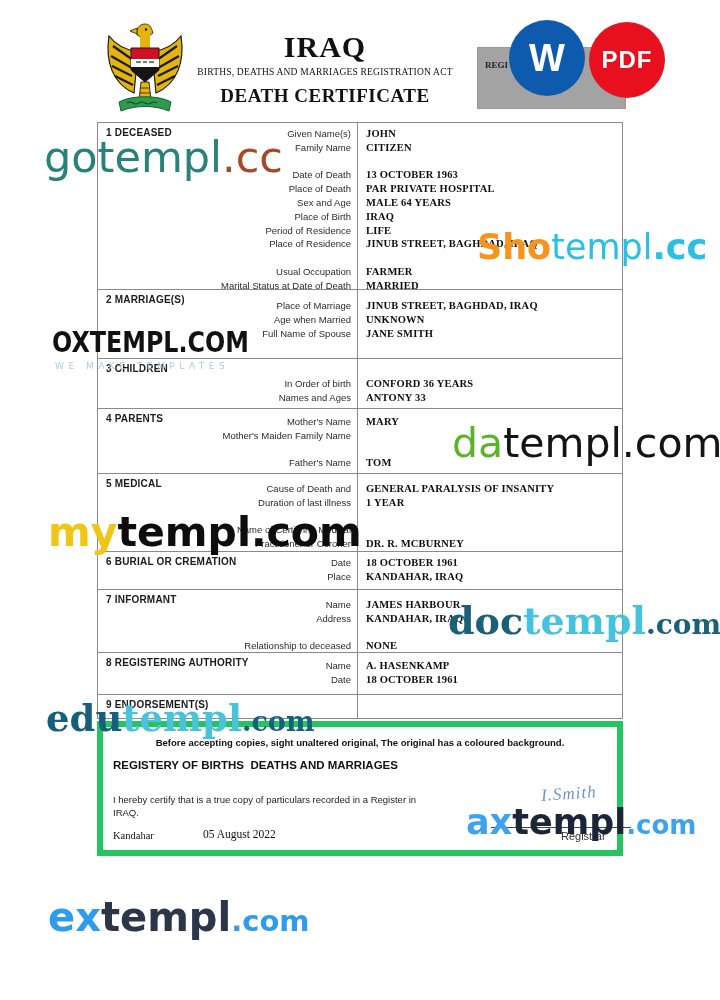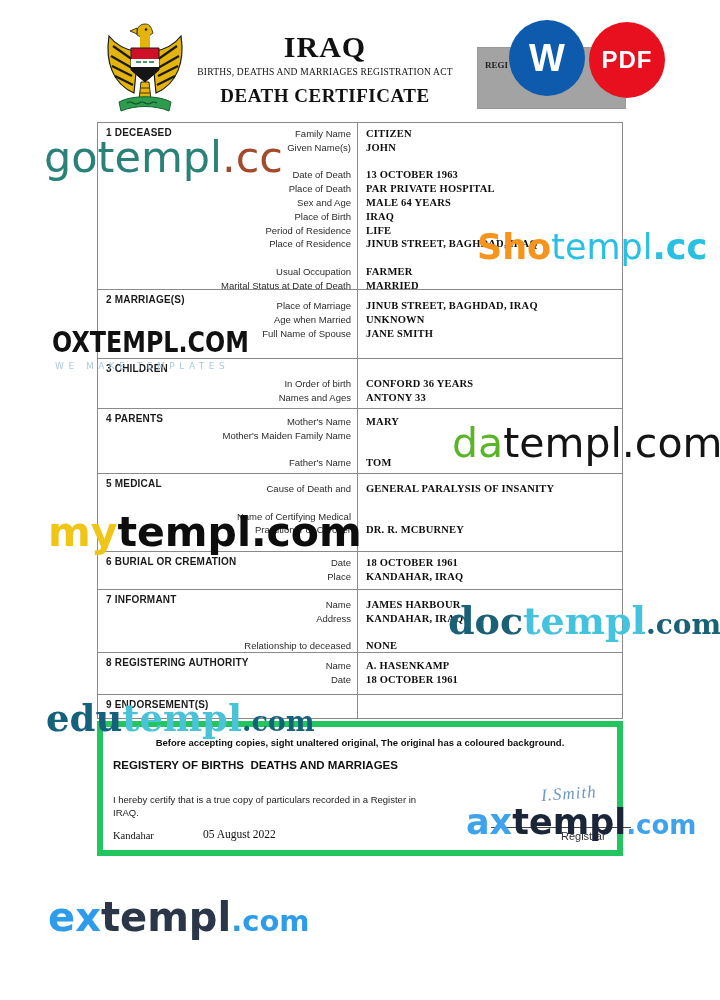--- a/index.html
+++ b/index.html
@@ -79,28 +79,28 @@
 
   <div class="fmt-circle fmt-w" id="word-badge" style="background: rgb(14, 91, 173);">W</div>
   <div class="fmt-circle fmt-pdf" id="pdf-badge" style="background: rgb(232, 16, 30);">PDF</div>
 
   <div class="cert-table" id="cert-table">
       <div class="section" style="height: 166px;">
         <div class="divider-fill"></div>
         <div class="sec-title">1 DECEASED</div>
         <div class="rows" style="padding-top: 4px;">
           <div class="frow">
+            <div class="flabel">Given Name(s)</div>
+            <div class="fvalue">JOHN</div>
+          </div>
+          <div class="frow">
             <div class="flabel">Family Name</div>
             <div class="fvalue">CITIZEN</div>
           </div>
           <div class="frow">
-            <div class="flabel">Given Name(s)</div>
-            <div class="fvalue">JOHN</div>
-          </div>
-          <div class="frow">
             <div class="flabel"></div>
             <div class="fvalue"></div>
           </div>
           <div class="frow">
             <div class="flabel">Date of Death</div>
             <div class="fvalue">13 OCTOBER 1963</div>
           </div>
           <div class="frow">
             <div class="flabel">Place of Death</div>
             <div class="fvalue">PAR PRIVATE HOSPITAL</div>
@@ -188,20 +188,24 @@
           </div>
         </div>
       </div>
       <div class="section" style="height: 78px;">
         <div class="divider-fill"></div>
         <div class="sec-title">5 MEDICAL</div>
         <div class="rows" style="padding-top: 8px;">
           <div class="frow">
             <div class="flabel">Cause of Death and</div>
             <div class="fvalue">GENERAL PARALYSIS OF INSANITY</div>
+          </div>
+          <div class="frow">
+            <div class="flabel">Duration of last illness</div>
+            <div class="fvalue">1 YEAR</div>
           </div>
           <div class="frow">
             <div class="flabel"></div>
             <div class="fvalue"></div>
           </div>
           <div class="frow">
             <div class="flabel">Name of Certifying Medical</div>
             <div class="fvalue"></div>
           </div>
           <div class="frow">

